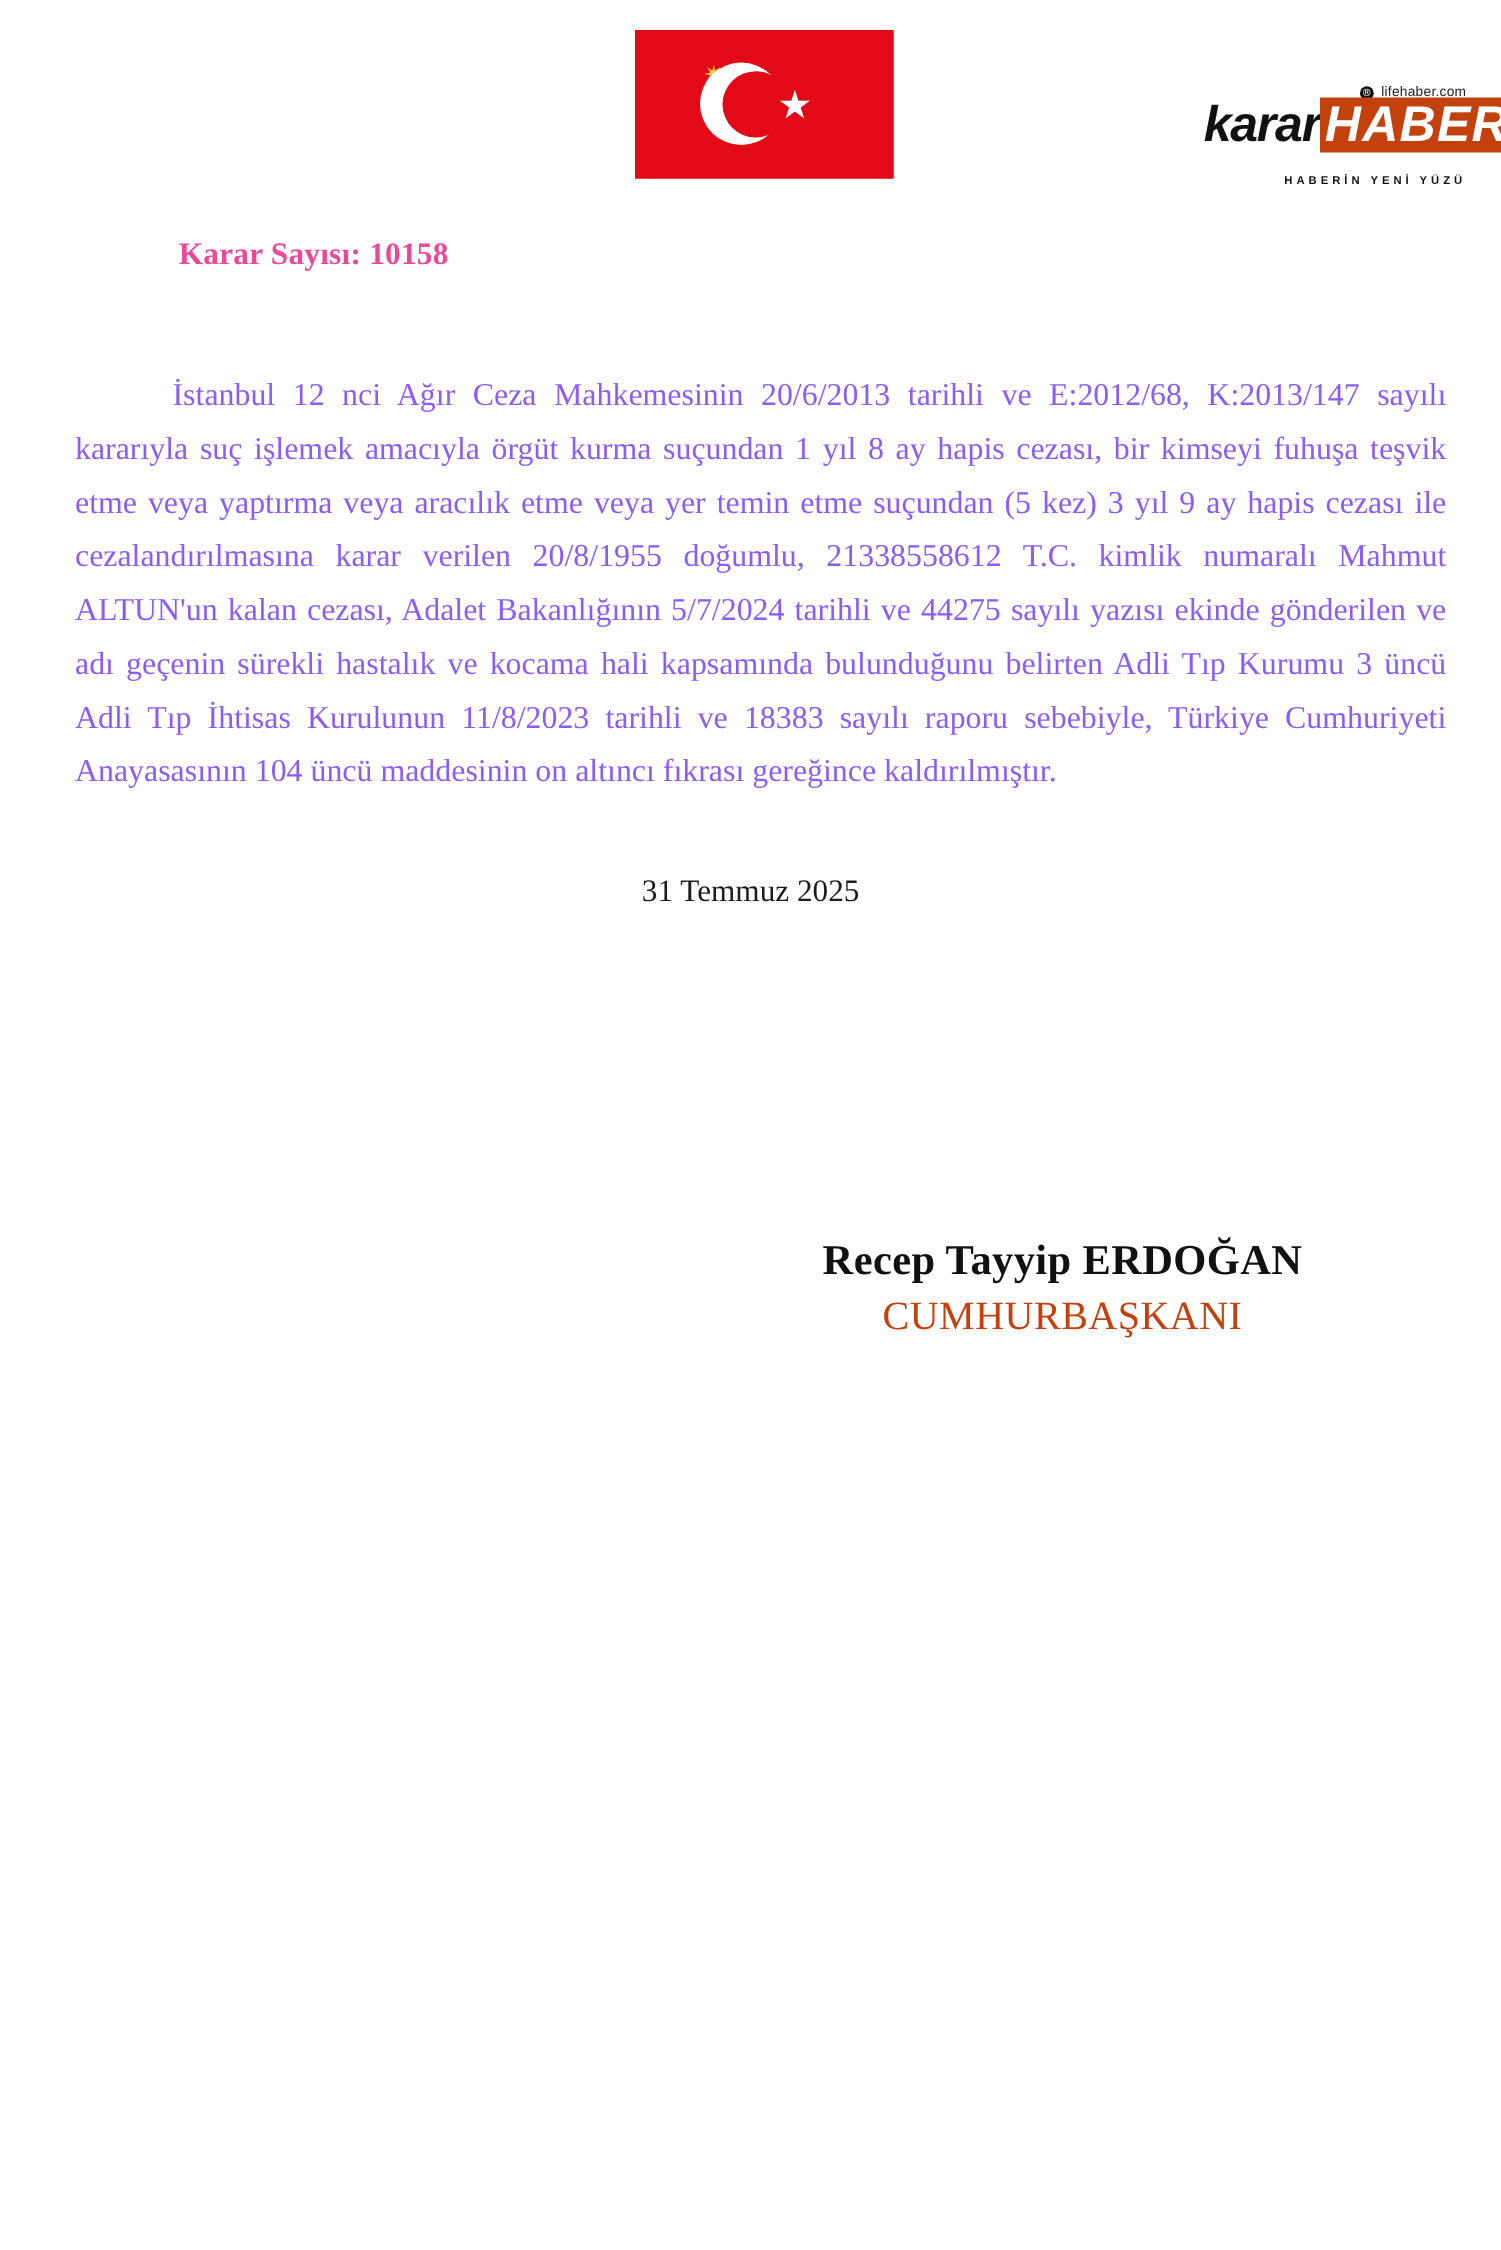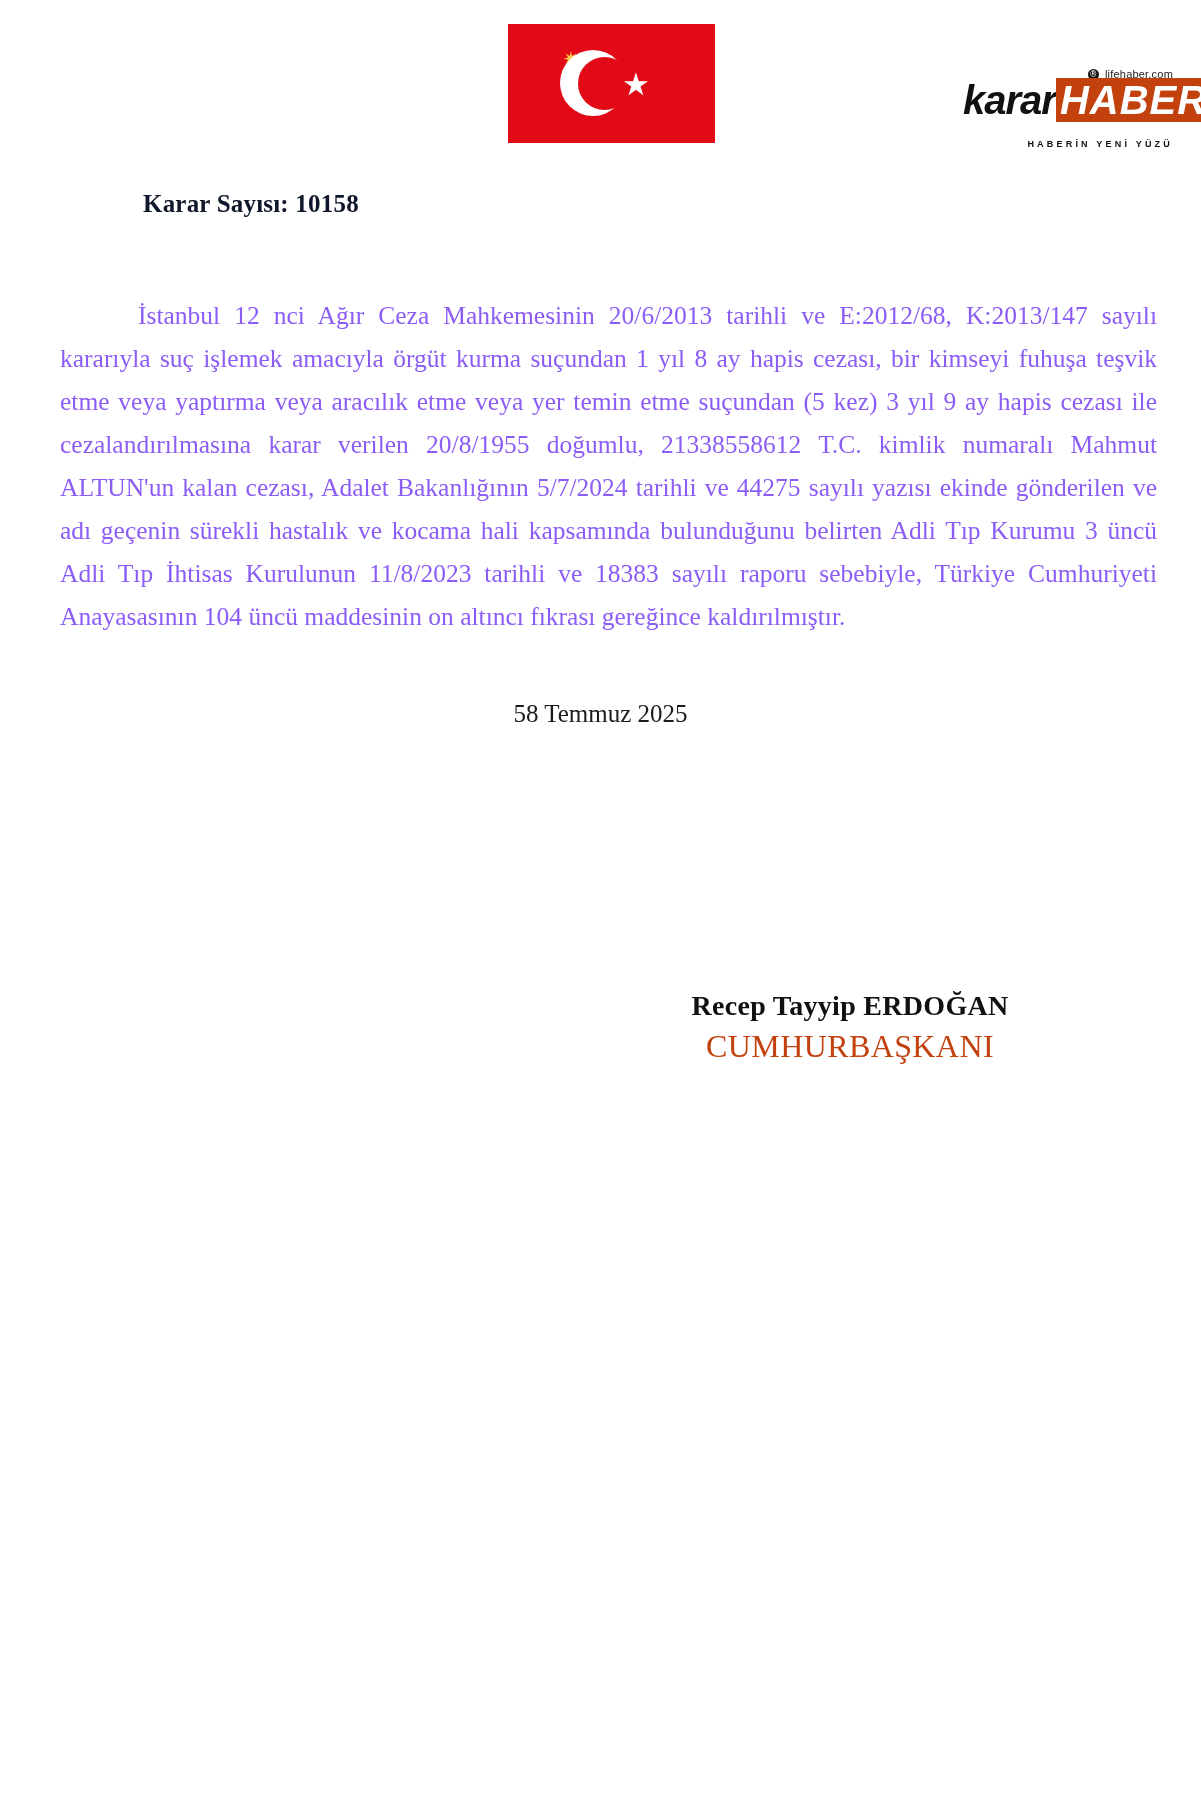--- a/index.html
+++ b/index.html
@@ -139,21 +139,21 @@
   }
 
   
   .doc-title {
     position: absolute;
     left: 143px;
     top: 190px;
     font-size: 25px;
     font-weight: bold;
     letter-spacing: .2px;
-    color: #0f172a;
+    color: #ec4899;
   }
 
   .doc-paragraph {
     position: absolute;
     left: 60px;
     top: 268px;
     width: 1097px;
     font-size: 25.5px;
     line-height: 43px;
     text-align: justify;
@@ -173,21 +173,21 @@
   }
 
   .signature {
     position: absolute;
     left: 620px;
     top: 990px;
     width: 460px;
     text-align: center;
   }
   .sig-name {
-    font-size: 28px;
+    font-size: 34px;
     font-weight: bold;
     letter-spacing: .3px;
     color: #111;
   }
   .sig-title {
     margin-top: 6px;
     font-size: 32px;
     letter-spacing: .4px;
     color: #c2410c;
   }
@@ -214,20 +214,20 @@
     <div class="wm-main">
       <span class="life">karar</span><span class="haber">HABER</span>
     </div>
     <div class="wm-sub">HABERİN YENİ YÜZÜ</div>
   </div>
 
   <div class="doc-title">Karar Sayısı: 10158</div>
 
   <p class="doc-paragraph">İstanbul 12 nci Ağır Ceza Mahkemesinin 20/6/2013 tarihli ve E:2012/68, K:2013/147 sayılı kararıyla suç işlemek amacıyla örgüt kurma suçundan 1 yıl 8 ay hapis cezası, bir kimseyi fuhuşa teşvik etme veya yaptırma veya aracılık etme veya yer temin etme suçundan (5 kez) 3 yıl 9 ay hapis cezası ile cezalandırılmasına karar verilen 20/8/1955 doğumlu, 21338558612 T.C. kimlik numaralı Mahmut ALTUN'un kalan cezası, Adalet Bakanlığının 5/7/2024 tarihli ve 44275 sayılı yazısı ekinde gönderilen ve adı geçenin sürekli hastalık ve kocama hali kapsamında bulunduğunu belirten Adli Tıp Kurumu 3 üncü Adli Tıp İhtisas Kurulunun 11/8/2023 tarihli ve 18383 sayılı raporu sebebiyle, Türkiye Cumhuriyeti Anayasasının 104 üncü maddesinin on altıncı fıkrası gereğince kaldırılmıştır.</p>
 
-  <div class="doc-date">58 Temmuz 2025</div>
+  <div class="doc-date">31 Temmuz 2025</div>
 
   <div class="signature">
     <div class="sig-name">Recep Tayyip ERDOĞAN</div>
     <div class="sig-title">CUMHURBAŞKANI</div>
   </div>
 
 </div>
 
 </body></html>

